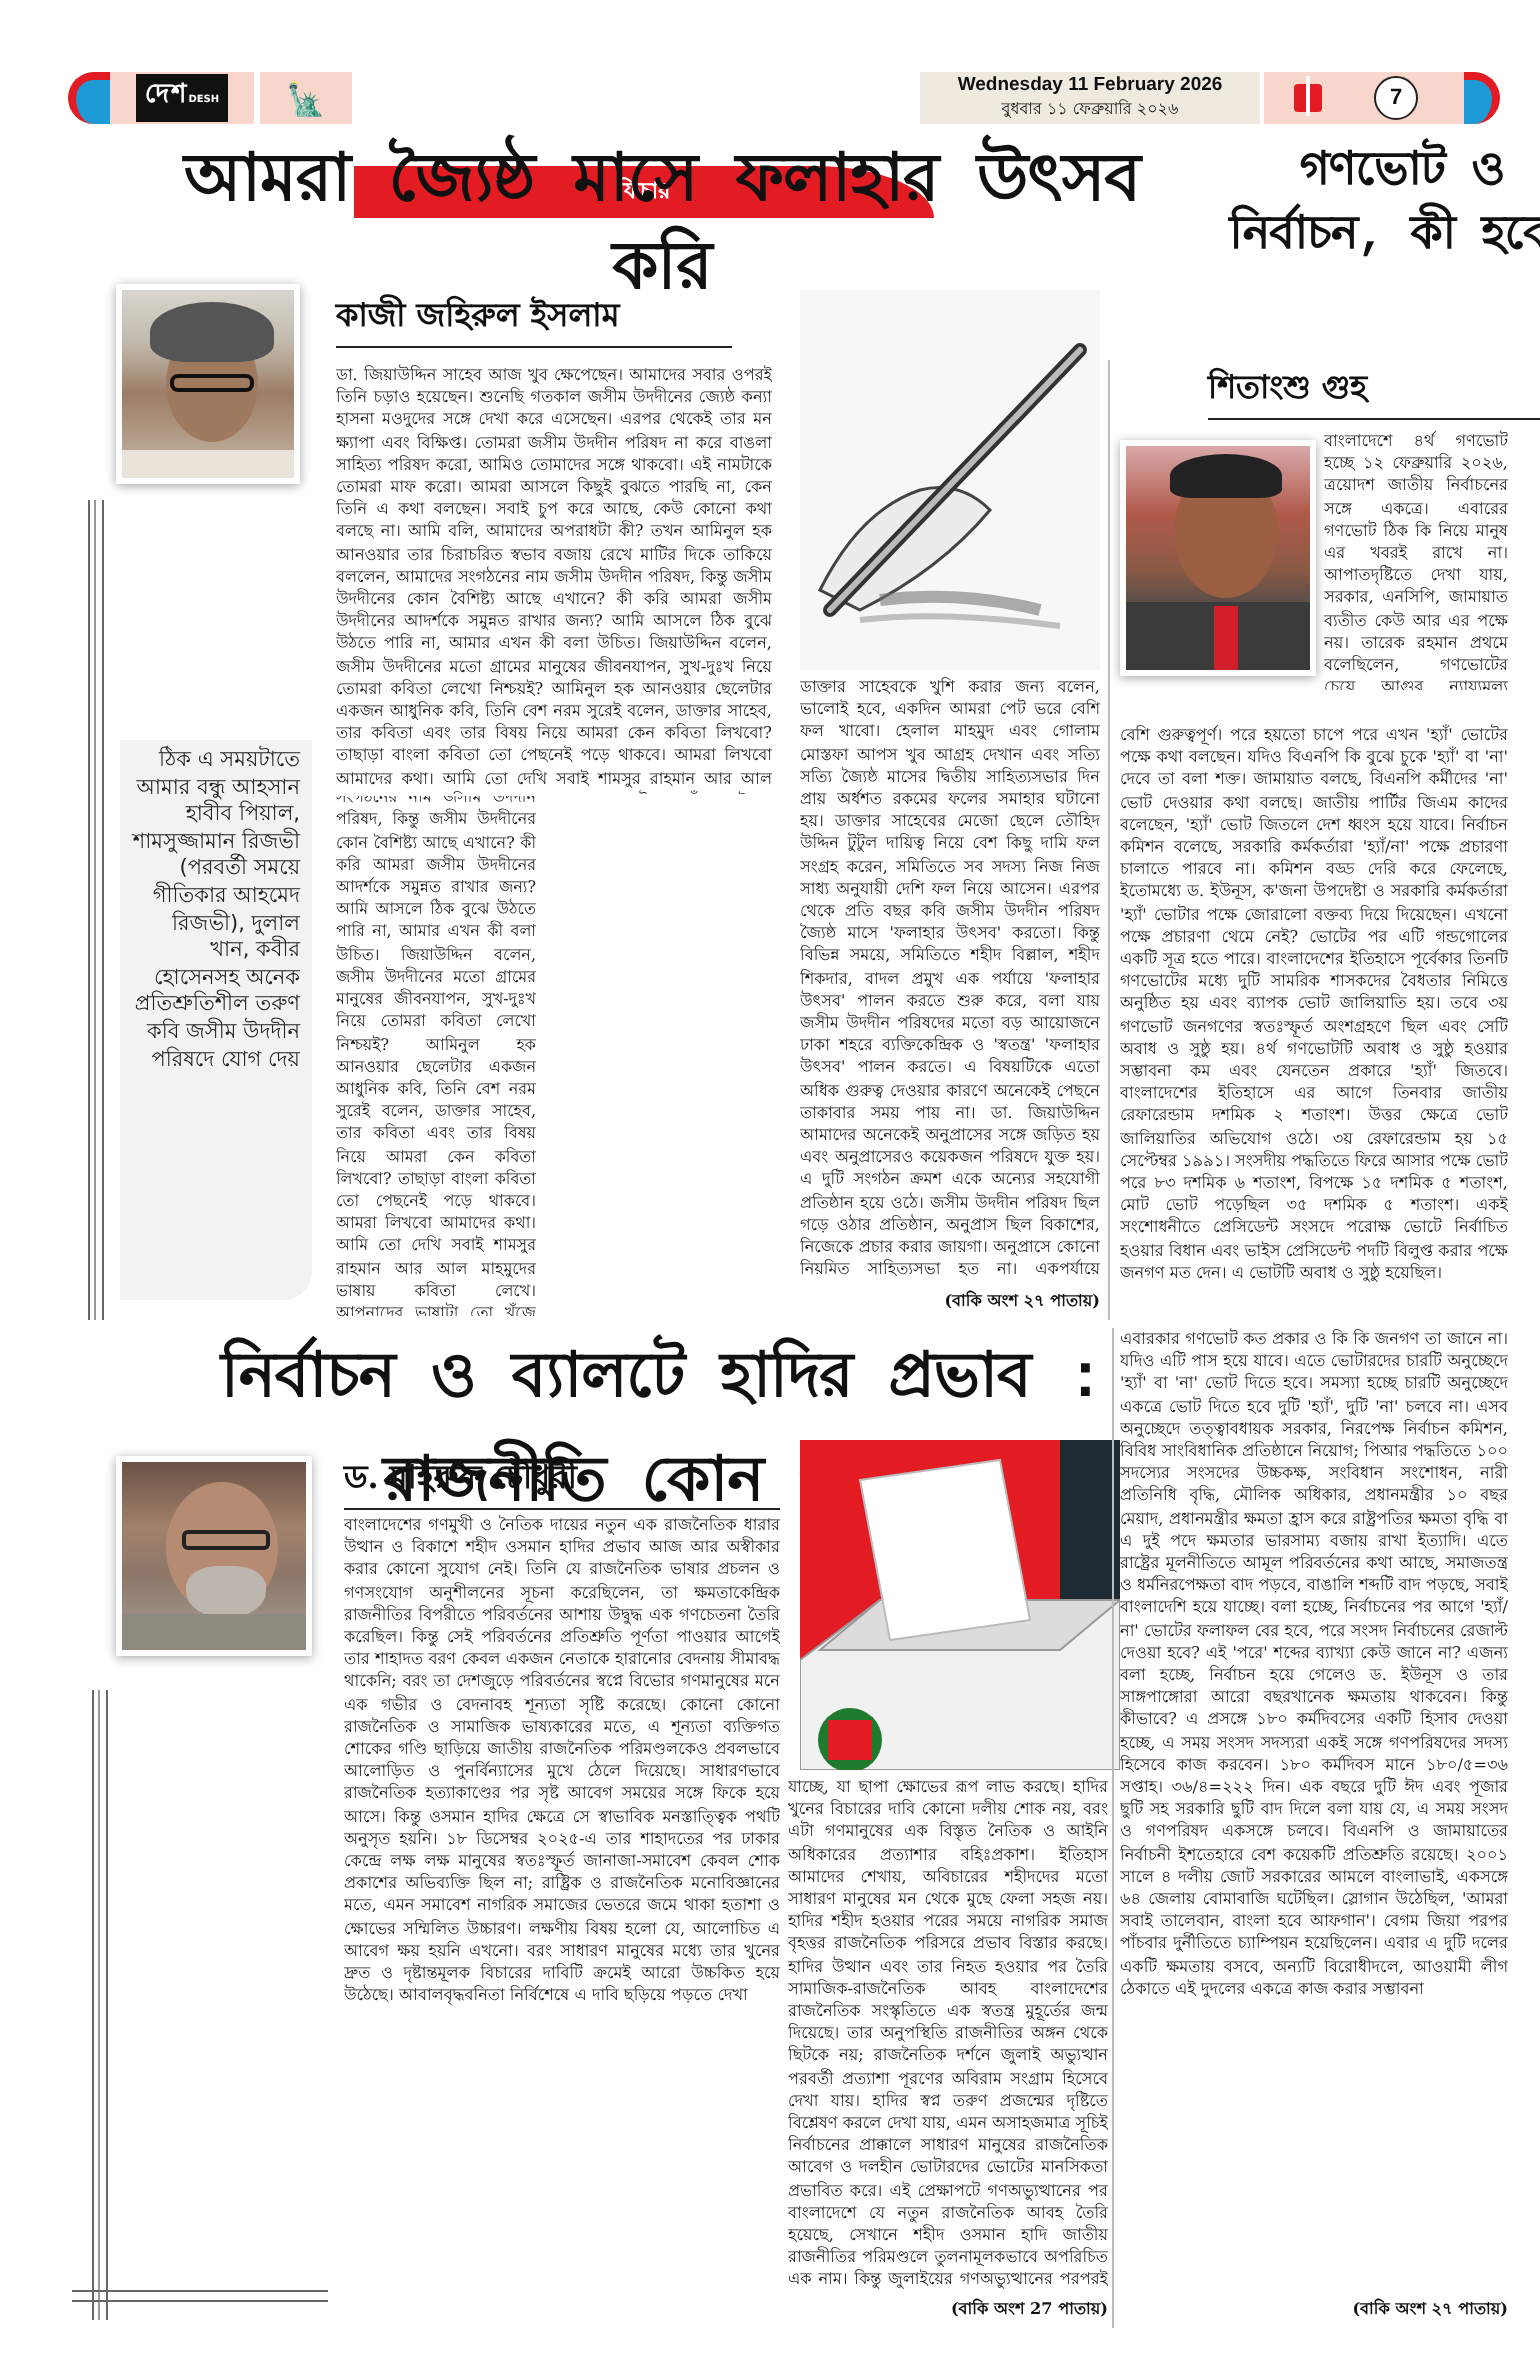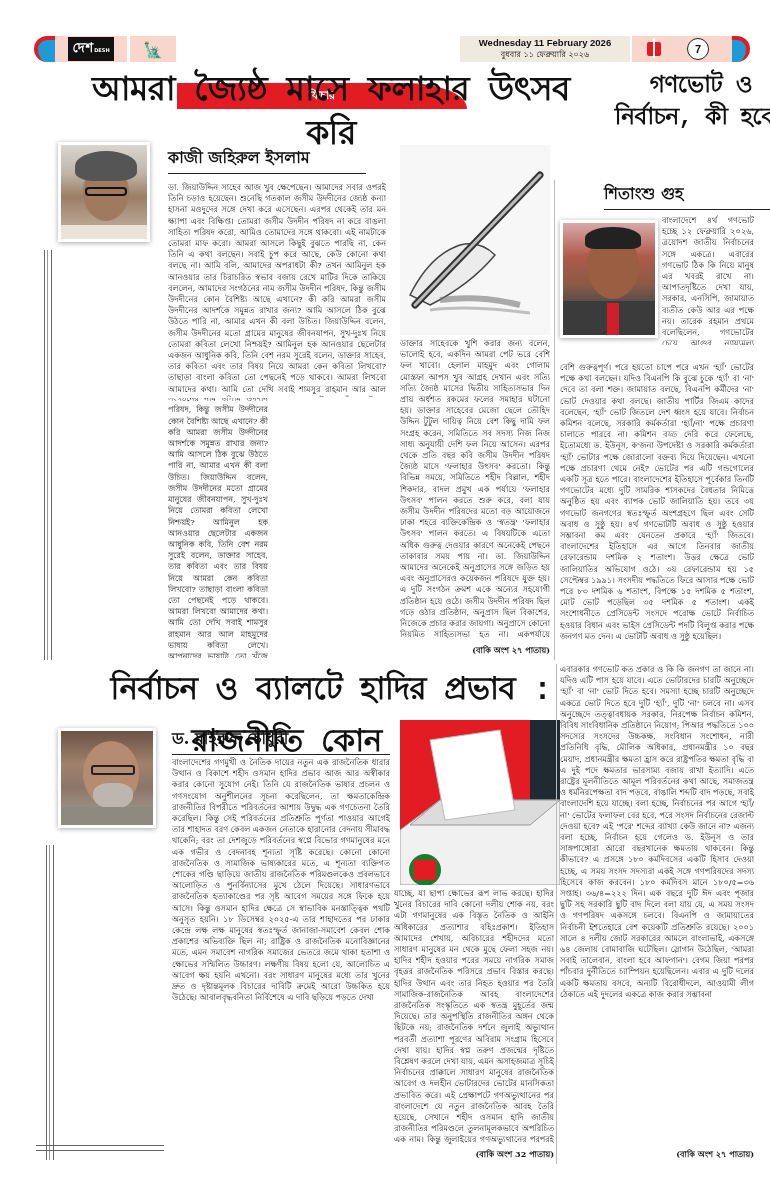--- a/index.html
+++ b/index.html
@@ -111,20 +111,21 @@
 </div>
 
 <div class="byline by-1">কাজী জহিরুল ইসলাম</div>
 
 <div class="col c-1a" style="height:215px;">
   <p>ডা. জিয়াউদ্দিন সাহেব আজ খুব ক্ষেপেছেন। আমাদের সবার ওপরই তিনি চড়াও হয়েছেন। শুনেছি গতকাল জসীম উদদীনের জ্যেষ্ঠ কন্যা হাসনা মওদুদের সঙ্গে দেখা করে এসেছেন। এরপর থেকেই তার মন ক্ষ্যাপা এবং বিক্ষিপ্ত। তোমরা জসীম উদদীন পরিষদ না করে বাঙলা সাহিত্য পরিষদ করো, আমিও তোমাদের সঙ্গে থাকবো। এই নামটাকে তোমরা মাফ করো। আমরা আসলে কিছুই বুঝতে পারছি না, কেন তিনি এ কথা বলছেন। সবাই চুপ করে আছে, কেউ কোনো কথা বলছে না। আমি বলি, আমাদের অপরাধটা কী? তখন আমিনুল হক আনওয়ার তার চিরাচরিত স্বভাব বজায় রেখে মাটির দিকে তাকিয়ে বললেন, আমাদের সংগঠনের নাম জসীম উদদীন পরিষদ, কিন্তু জসীম উদদীনের কোন বৈশিষ্ট্য আছে এখানে? কী করি আমরা জসীম উদদীনের আদর্শকে সমুন্নত রাখার জন্য? আমি আসলে ঠিক বুঝে উঠতে পারি না, আমার এখন কী বলা উচিত। জিয়াউদ্দিন বলেন, জসীম উদদীনের মতো গ্রামের মানুষের জীবনযাপন, সুখ-দুঃখ নিয়ে তোমরা কবিতা লেখো নিশ্চয়ই? আমিনুল হক আনওয়ার ছেলেটার একজন আধুনিক কবি, তিনি বেশ নরম সুরেই বলেন, ডাক্তার সাহেব, তার কবিতা এবং তার বিষয় নিয়ে আমরা কেন কবিতা লিখবো? তাছাড়া বাংলা কবিতা তো পেছনেই পড়ে থাকবে। আমরা লিখবো আমাদের কথা। আমি তো দেখি সবাই শামসুর রাহমান আর আল মাহমুদের ভাষায় কবিতা লেখে। আপনাদের ভাষাটা তো খুঁজে পাই না। এতো তাড়াতাড়ি তো নিজের ভাষা তৈরি হবে না। শামসুর রাহমান, আল মাহমুদের ভাষায় যে আমাদের কবিতা লেখে, এটাই আমাদের ভাষা। বুঝলেন বন্ধুরা আপনাদের মাথাটা নষ্ট করে দিয়েছে। এরপর ডাক্তার জিয়াউদ্দিন আসল কথাটা বলেন। আসলে তার এতো ক্ষুব্ধিা, হতাশাটা হচ্ছে এ কথাটা বলার জন্যই। সামনে জ্যৈষ্ঠ মাস, আমি ঠিক করেছি প্রত্যেক জ্যৈষ্ঠ মাসের দ্বিতীয় সপ্তাহে একটা ফলাহার উৎসব করবো, যার নাম হবে 'ফলাহার'। সবাই ডাক্তার সাহেবের দিকে হাঁ করে তাকিয়ে আছেন। কামাল উদ্দিন খান বলেন, জসীম উদদীন বলতে আমরা কি সবাই ফল নিয়ে কবিতা লেখবো? খুব ভেবে চিন্তেই আমার মনে হল যে, এরকম একটি উৎসব করলে বাংলাদেশে যত রকম ফল পাওয়া যায়, সব ফলের সমাহার ঘটাবো। সব দেশি ফল, আপেল, আঙুর না। আম, কাঁঠাল, পেয়ারা, পেপে, কলা-এসব তো থাকবেই, লটকন, আমলকি, বেতফল, পানিফল, কামরাঙা, ডেউয়া, চালতা, তেঁতুল এরকম যত দেশি ফল আছে, সব জোগাড় করবো। কী পারবো না? বিষয়টার মধ্যে নতুনত্ব আছে। আমি খুব উৎসাহ পাই, উপস্থিত সবাই বেশ খুশি হয়েছে। আমিনুল হক আনওয়ার আপাদমস্তক কবি, কবিতার বাইরে অন্য কোনো বিষয়ে তার আগ্রহ নেই, এ বিষয়েও নেই, এটা আমি বেশ ভালোই বুঝতে পারছি, তিনিও</p>
 </div>
 
 <div class="pull-wrap pw-1">
   <div class="pull-lines"></div>
+  <div class="pull">ঠিক এ সময়টাতে আমার বন্ধু আহসান হাবীব পিয়াল, শামসুজ্জামান রিজভী (পরবর্তী সময়ে গীতিকার আহমেদ রিজভী), দুলাল খান, কবীর হোসেনসহ অনেক প্রতিশ্রুতিশীল তরুণ কবি জসীম উদদীন পরিষদে যোগ দেয়</div>
 </div>
 
 <div class="col" style="left:168px;top:398px;width:100px;height:260px;font-size:8px;">
   <p style="margin-top:-240px;">ডা. জিয়াউদ্দিন সাহেব আজ খুব ক্ষেপেছেন। আমাদের সবার ওপরই তিনি চড়াও হয়েছেন। শুনেছি গতকাল জসীম উদদীনের জ্যেষ্ঠ কন্যা হাসনা মওদুদের সঙ্গে দেখা করে এসেছেন। এরপর থেকেই তার মন ক্ষ্যাপা এবং বিক্ষিপ্ত। তোমরা জসীম উদদীন পরিষদ না করে বাঙলা সাহিত্য পরিষদ করো, আমিও তোমাদের সঙ্গে থাকবো। এই নামটাকে তোমরা মাফ করো। আমরা আসলে কিছুই বুঝতে পারছি না, কেন তিনি এ কথা বলছেন। সবাই চুপ করে আছে, কেউ কোনো কথা বলছে না। আমি বলি, আমাদের অপরাধটা কী? তখন আমিনুল হক আনওয়ার তার চিরাচরিত স্বভাব বজায় রেখে মাটির দিকে তাকিয়ে বললেন, আমাদের সংগঠনের নাম জসীম উদদীন পরিষদ, কিন্তু জসীম উদদীনের কোন বৈশিষ্ট্য আছে এখানে? কী করি আমরা জসীম উদদীনের আদর্শকে সমুন্নত রাখার জন্য? আমি আসলে ঠিক বুঝে উঠতে পারি না, আমার এখন কী বলা উচিত। জিয়াউদ্দিন বলেন, জসীম উদদীনের মতো গ্রামের মানুষের জীবনযাপন, সুখ-দুঃখ নিয়ে তোমরা কবিতা লেখো নিশ্চয়ই? আমিনুল হক আনওয়ার ছেলেটার একজন আধুনিক কবি, তিনি বেশ নরম সুরেই বলেন, ডাক্তার সাহেব, তার কবিতা এবং তার বিষয় নিয়ে আমরা কেন কবিতা লিখবো? তাছাড়া বাংলা কবিতা তো পেছনেই পড়ে থাকবে। আমরা লিখবো আমাদের কথা। আমি তো দেখি সবাই শামসুর রাহমান আর আল মাহমুদের ভাষায় কবিতা লেখে। আপনাদের ভাষাটা তো খুঁজে পাই না। এতো তাড়াতাড়ি তো নিজের ভাষা তৈরি হবে না। শামসুর রাহমান, আল মাহমুদের ভাষায় যে আমাদের কবিতা লেখে, এটাই আমাদের ভাষা। বুঝলেন বন্ধুরা আপনাদের মাথাটা নষ্ট করে দিয়েছে। এরপর ডাক্তার জিয়াউদ্দিন আসল কথাটা বলেন। আসলে তার এতো ক্ষুব্ধিা, হতাশাটা হচ্ছে এ কথাটা বলার জন্যই। সামনে জ্যৈষ্ঠ মাস, আমি ঠিক করেছি প্রত্যেক জ্যৈষ্ঠ মাসের দ্বিতীয় সপ্তাহে একটা ফলাহার উৎসব করবো, যার নাম হবে 'ফলাহার'। সবাই ডাক্তার সাহেবের দিকে হাঁ করে তাকিয়ে আছেন। কামাল উদ্দিন খান বলেন, জসীম উদদীন বলতে আমরা কি সবাই ফল নিয়ে কবিতা লেখবো? খুব ভেবে চিন্তেই আমার মনে হল যে, এরকম একটি উৎসব করলে বাংলাদেশে যত রকম ফল পাওয়া যায়, সব ফলের সমাহার ঘটাবো। সব দেশি ফল, আপেল, আঙুর না। আম, কাঁঠাল, পেয়ারা, পেপে, কলা-এসব তো থাকবেই, লটকন, আমলকি, বেতফল, পানিফল, কামরাঙা, ডেউয়া, চালতা, তেঁতুল এরকম যত দেশি ফল আছে, সব জোগাড় করবো। কী পারবো না? বিষয়টার মধ্যে নতুনত্ব আছে। আমি খুব উৎসাহ পাই, উপস্থিত সবাই বেশ খুশি হয়েছে। আমিনুল হক আনওয়ার আপাদমস্তক কবি, কবিতার বাইরে অন্য কোনো বিষয়ে তার আগ্রহ নেই, এ বিষয়েও নেই, এটা আমি বেশ ভালোই বুঝতে পারছি, তিনিও</p>
 </div>
 
 <svg class="pen-illus" viewBox="0 0 150 190">
   <rect x="0" y="0" width="150" height="190" fill="#f7f7f7"></rect>
   <path d="M10 150 Q30 110 60 100 Q80 95 95 110 Q70 140 30 160 Z" fill="#ececec" stroke="#444" stroke-width="1.5"></path>
   <line x1="15" y1="160" x2="140" y2="30" stroke="#333" stroke-width="7" stroke-linecap="round"></line>
@@ -195,16 +196,16 @@
   <polygon points="40,80 160,80 130,105 10,105" fill="#dcdcdc" stroke="#999"></polygon>
   <polygon points="30,20 100,10 115,90 45,100" fill="#ffffff" stroke="#bbb"></polygon>
   <circle cx="25" cy="150" r="16" fill="#1e7a2d"></circle>
   <rect x="14" y="140" width="22" height="20" fill="#e31b23"></rect>
 </svg>
 
 <div class="col c-3c" style="top:888px;height:258px;">
   <p>যাচ্ছে, যা ছাপা ক্ষোভের রূপ লাভ করছে। হাদির খুনের বিচারের দাবি কোনো দলীয় শোক নয়, বরং এটা গণমানুষের এক বিস্তৃত নৈতিক ও আইনি অধিকারের প্রত্যাশার বহিঃপ্রকাশ। ইতিহাস আমাদের শেখায়, অবিচারের শহীদদের মতো সাধারণ মানুষের মন থেকে মুছে ফেলা সহজ নয়। হাদির শহীদ হওয়ার পরের সময়ে নাগরিক সমাজ বৃহত্তর রাজনৈতিক পরিসরে প্রভাব বিস্তার করছে। হাদির উত্থান এবং তার নিহত হওয়ার পর তৈরি সামাজিক-রাজনৈতিক আবহ বাংলাদেশের রাজনৈতিক সংস্কৃতিতে এক স্বতন্ত্র মুহূর্তের জন্ম দিয়েছে। তার অনুপস্থিতি রাজনীতির অঙ্গন থেকে ছিটকে নয়; রাজনৈতিক দর্শনে জুলাই অভ্যুত্থান পরবর্তী প্রত্যাশা পূরণের অবিরাম সংগ্রাম হিসেবে দেখা যায়। হাদির স্বপ্ন তরুণ প্রজন্মের দৃষ্টিতে বিশ্লেষণ করলে দেখা যায়, এমন অসাহজমাত্র সূচিই নির্বাচনের প্রাক্কালে সাধারণ মানুষের রাজনৈতিক আবেগ ও দলহীন ভোটারদের ভোটের মানসিকতা প্রভাবিত করে। এই প্রেক্ষাপটে গণঅভ্যুত্থানের পর বাংলাদেশে যে নতুন রাজনৈতিক আবহ তৈরি হয়েছে, সেখানে শহীদ ওসমান হাদি জাতীয় রাজনীতির পরিমণ্ডলে তুলনামূলকভাবে অপরিচিত এক নাম। কিন্তু জুলাইয়ের গণঅভ্যুত্থানের পরপরই তিনি গণমাধ্যম ও সামাজিক যোগাযোগমাধ্যমে ক্রমশ দৃশ্যমান হতে</p>
 </div>
 <div class="cont" style="position:absolute;left:394px;top:1148px;width:160px;font-size:8.1px;font-family:'DejaVu Serif',serif;justify-content:flex-end;background:#fff;">
-  <span class="ref">(বাকি অংশ 32 পাতায়)</span>
+  <span class="ref">(বাকি অংশ 27 পাতায়)</span>
 </div>
 
 <div class="col-rule" style="left:556px;top:664px;height:500px;"></div>
 
 </body></html>

